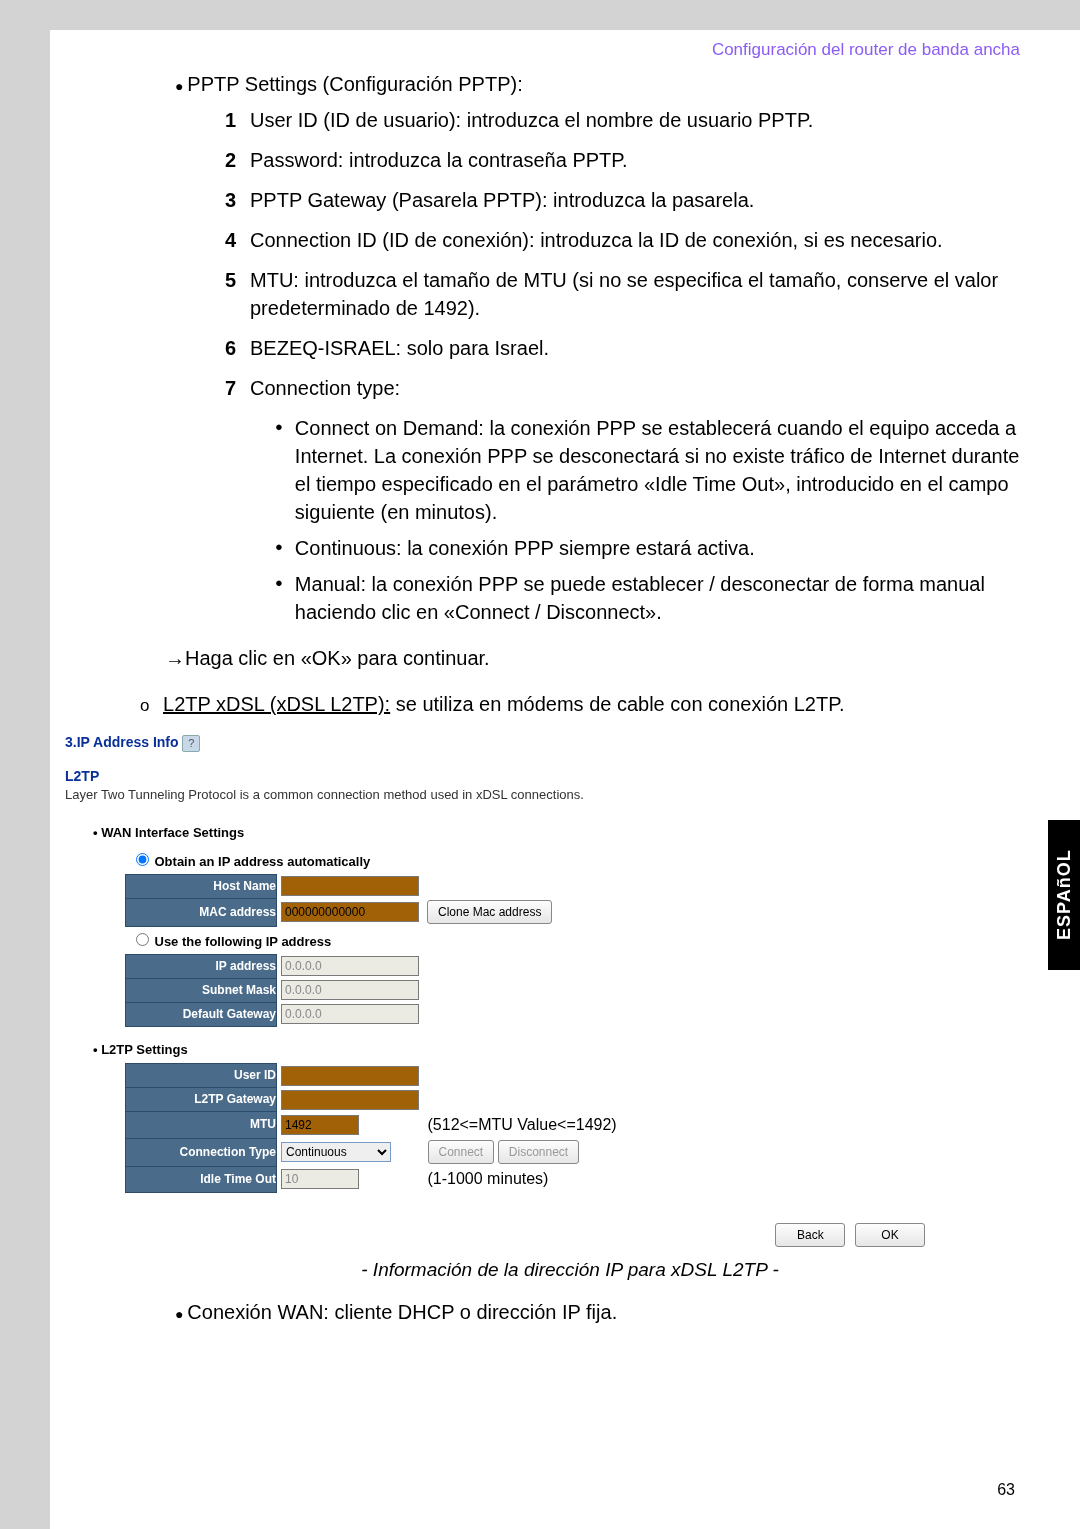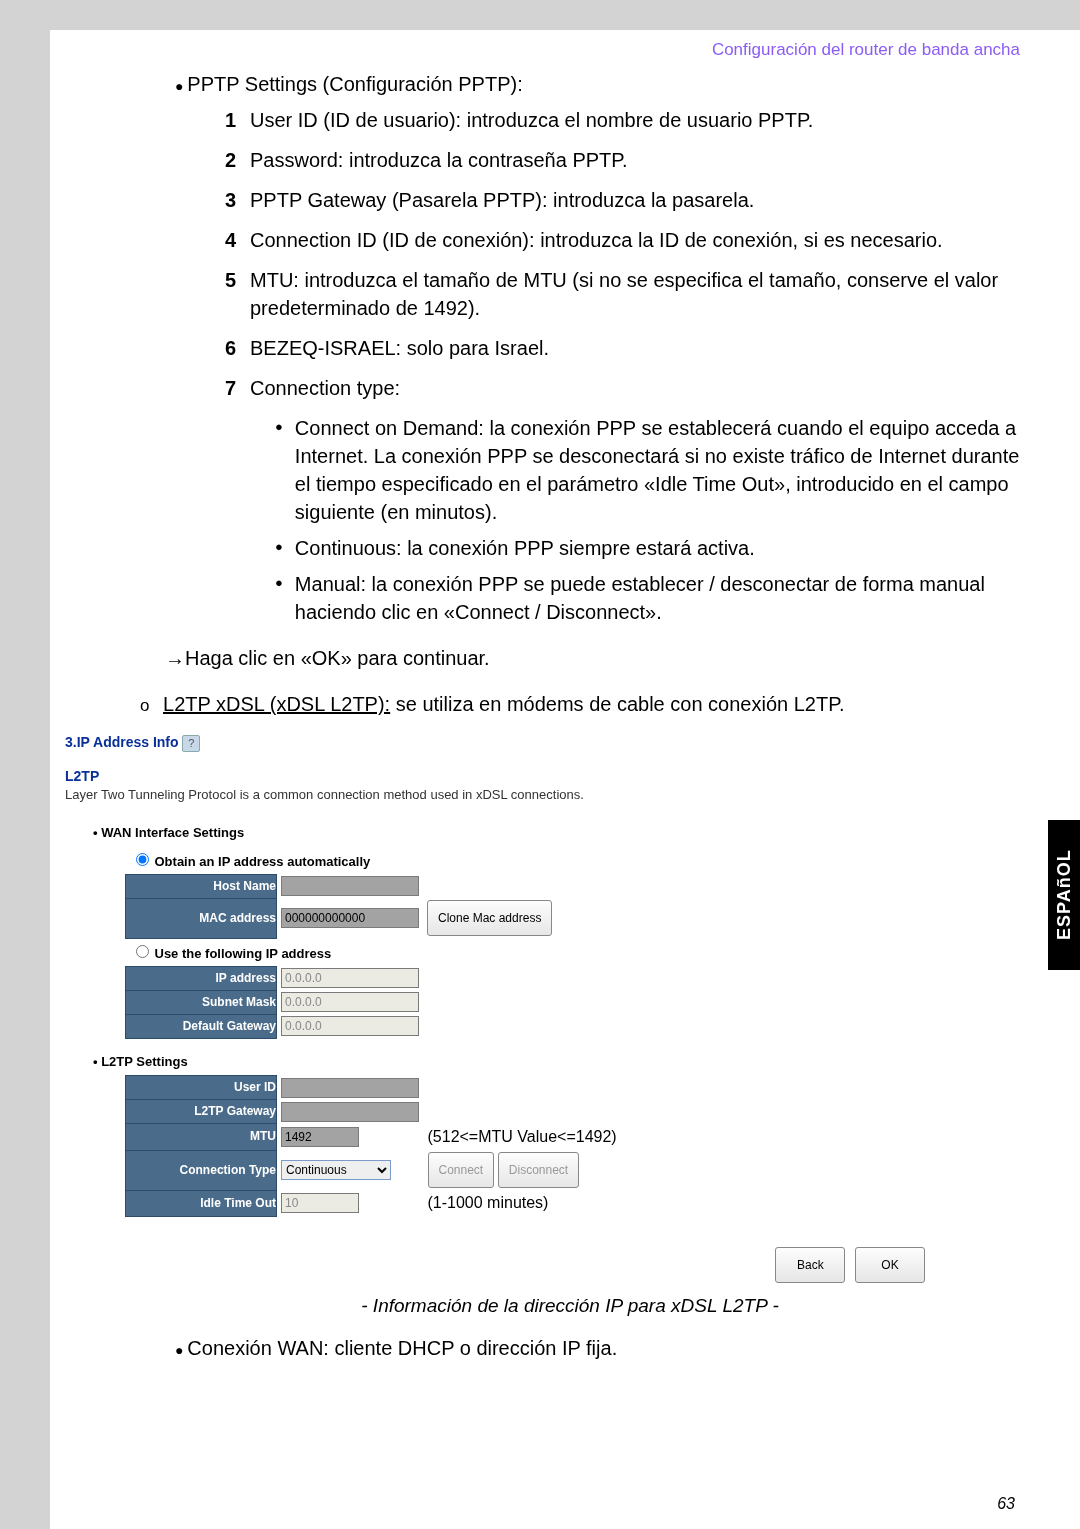--- a/index.html
+++ b/index.html
@@ -143,26 +143,26 @@
   }
   .field-row td.ctrl {
     padding: 2px 4px;
   }
   .txt-input {
     border: 1px solid #7a7a7a;
     font-size: 12px;
     padding: 1px 3px;
     height: 16px;
     width: 130px;
-    background: #a3a3a3;
+    background: #a16207;
   }
   .txt-input.disabled { background:#ebebe4; color:#888; }
   .btn {
     font-size: 12px;
-    padding: 10px 10px;
+    padding: 4px 10px;
     border: 1px solid #888;
     background: linear-gradient(#fdfdfd,#e6e6e6);
     border-radius: 3px;
     cursor: pointer;
   }
   .btn.disabled { color:#999; }
   select.sel {
     font-size:12px; height:20px; width:110px;
     border:1px solid #7a9ac9;
   }
@@ -190,25 +190,24 @@
     font-size: 18px;
     writing-mode: vertical-rl;
     transform: rotate(180deg);
     text-align: center;
     line-height: 32px;
     letter-spacing: 1px;
     z-index: 3;
   }
   .page-num {
     position: absolute;
-    bottom: 16px;
+    bottom: 30px;
     right: 65px;
     font-size: 16px;
     z-index: 3;
-    font-style: italic;
   }
   input[type=radio]{ margin-right:6px; }
 </style>
 </head>
 <body>
 
 <div class="page">
   <div class="top-gray"></div>
   <div class="left-gray"></div>
   <div class="side-tab">ESPAñOL</div>

